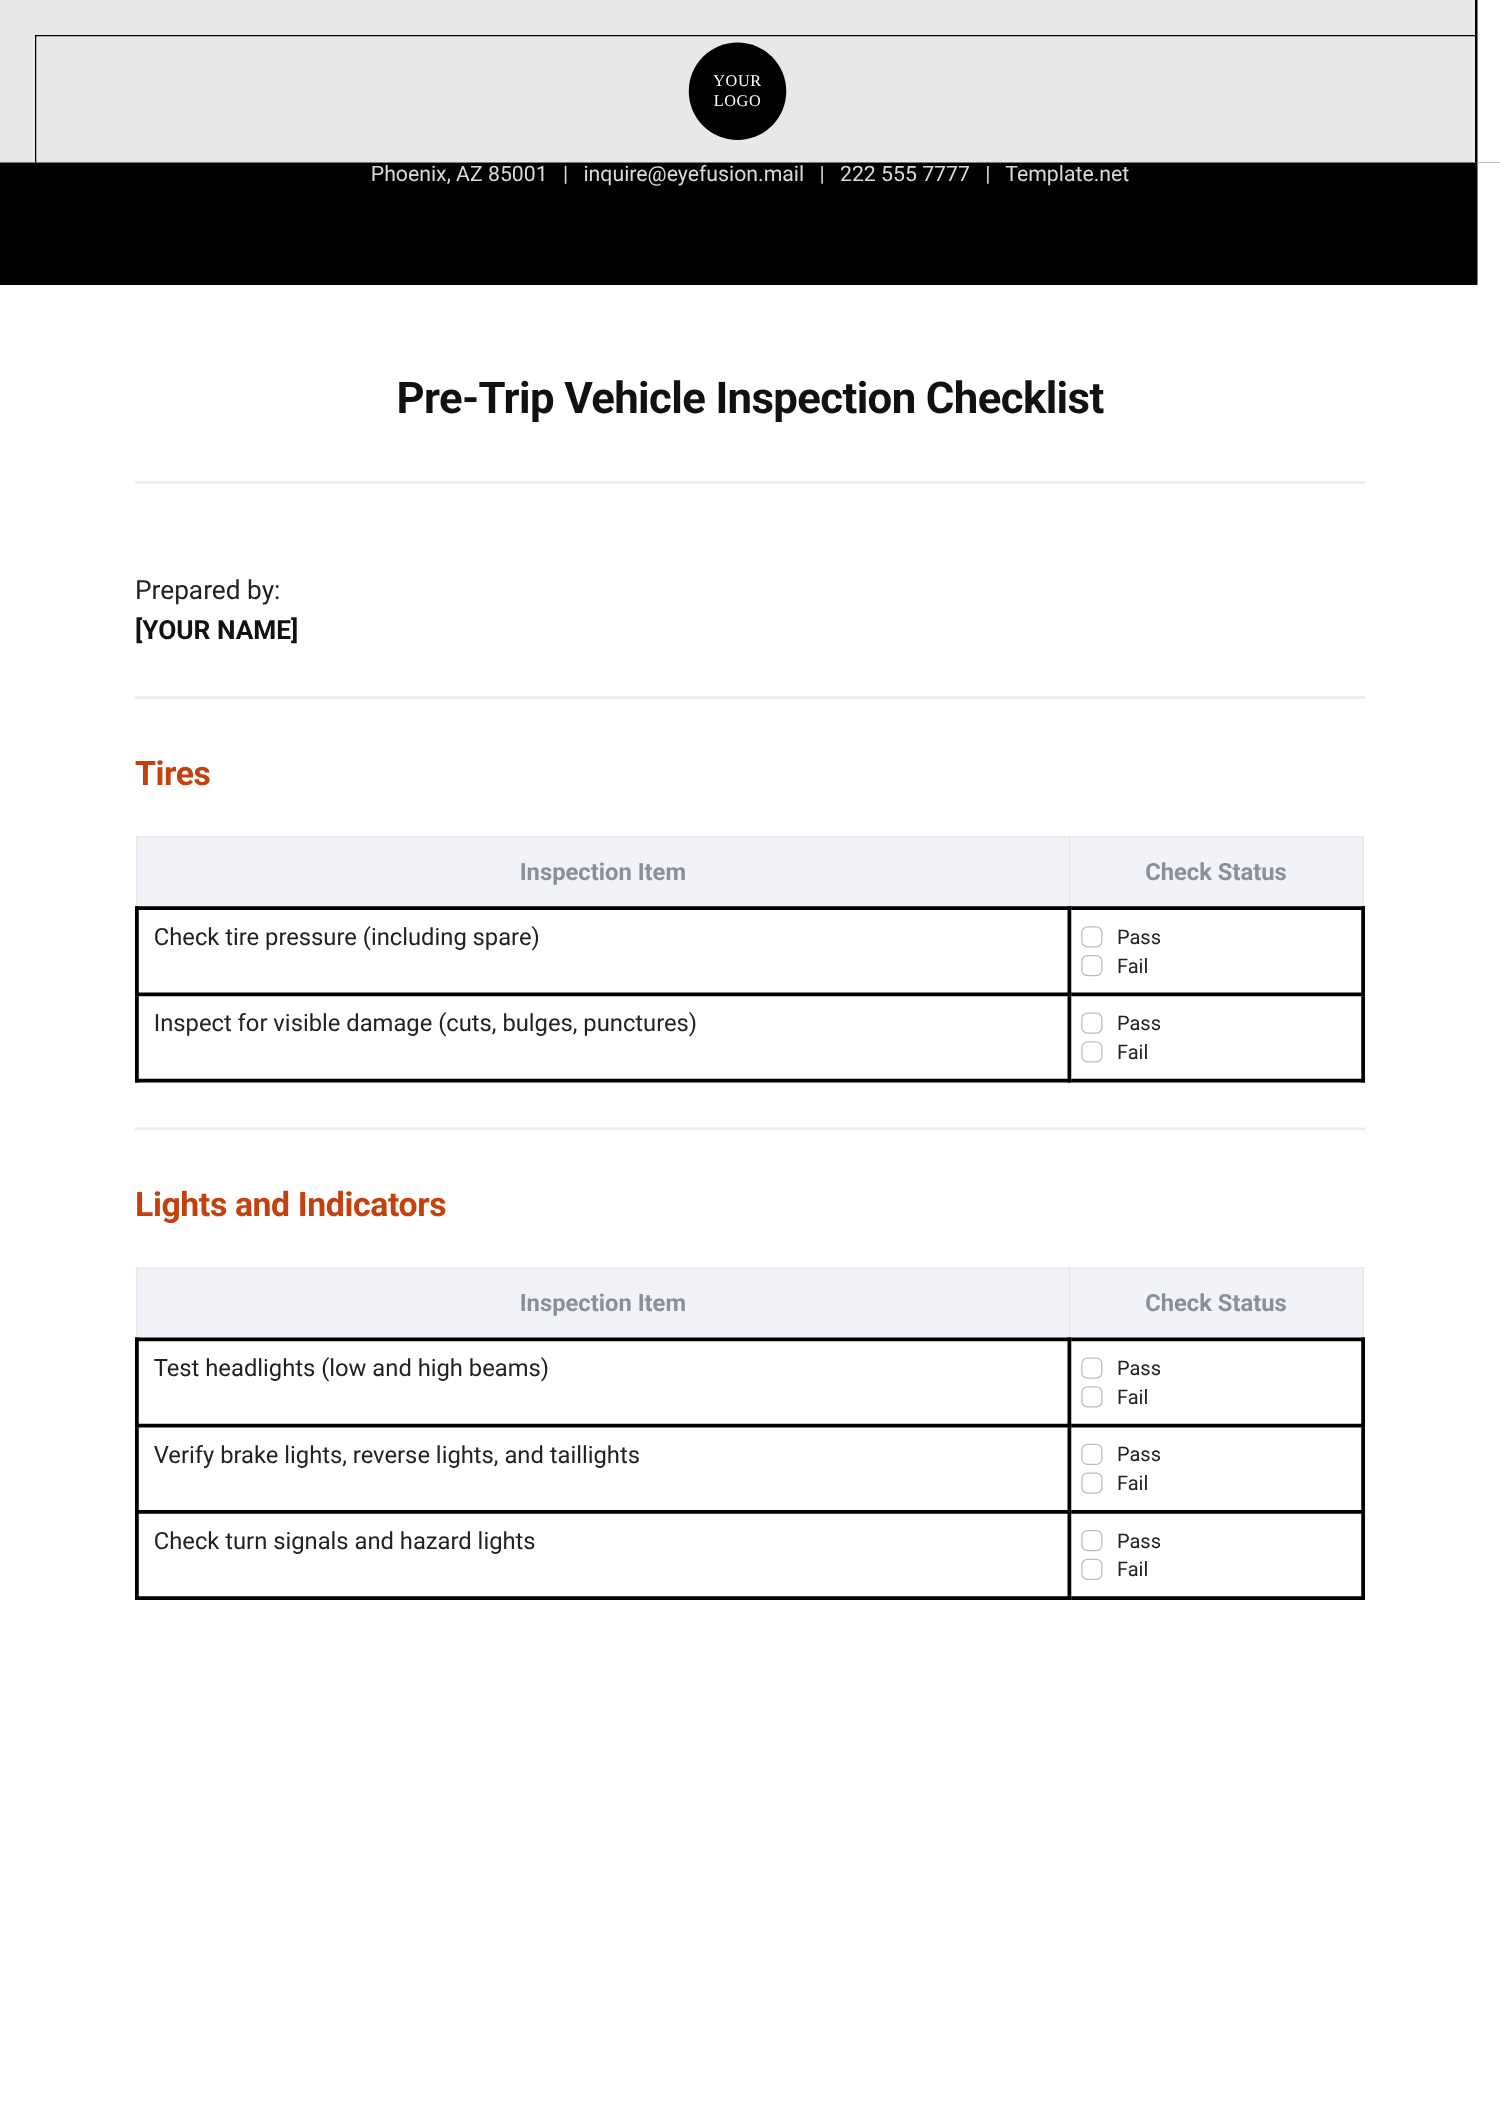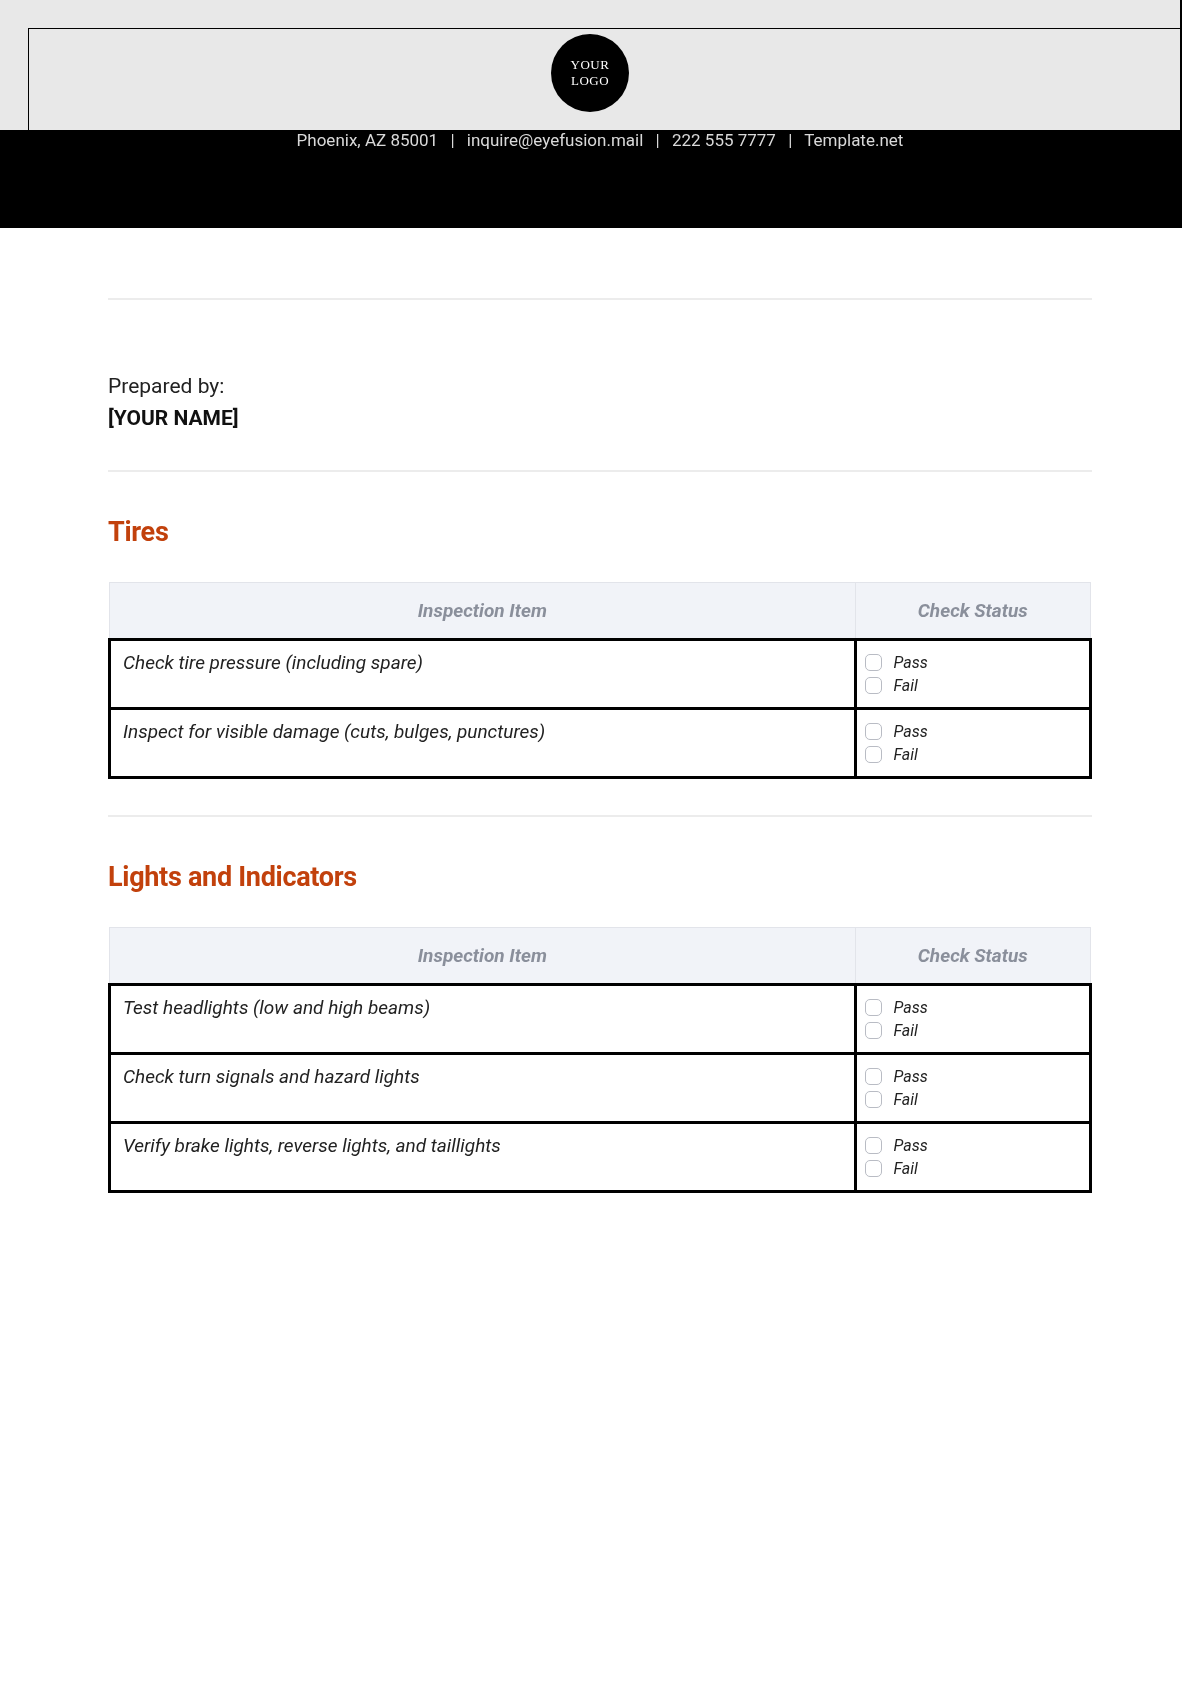--- a/index.html
+++ b/index.html
@@ -104,21 +104,20 @@
     font-size: 27px;
     font-weight: 700;
     color: #c2410c;
     margin: 44px 0 34px 0;
     letter-spacing: -0.3px;
   }
   table.insp {
     width: 100%;
     border-collapse: collapse;
     font-size: 19px;
-    font-style: italic;
   }
   table.insp th {
     background: #f1f3f8;
     color: #8a8f9b;
     font-weight: 700;
     padding: 16px 12px;
     border: 1px solid #e2e4ea;
     text-align: center;
     font-size: 19px;
   }
@@ -174,20 +173,21 @@
       <span class="sep">|</span>
       <span>222 555 7777</span>
       <span class="sep">|</span>
       <span>Template.net</span>
     </div>
     <div class="black-band-right"></div>
   </div>
 
   <div class="content">
 
+    <h1 class="title">Pre-Trip Vehicle Inspection Checklist</h1>
 
     <hr class="hr">
 
     <div class="prep-block">
       <div class="prep-label">Prepared by:</div>
       <div class="prep-name">[YOUR NAME]</div>
     </div>
 
     <hr class="hr">
 
@@ -247,34 +247,34 @@
               <span class="check-box"></span>
               <span>Pass</span>
             </div>
             <div class="check-row">
               <span class="check-box"></span>
               <span>Fail</span>
             </div>
           </td>
         </tr>
         <tr>
+          <td>Verify brake lights, reverse lights, and taillights</td>
+          <td class="status-cell">
+            <div class="check-row">
+              <span class="check-box"></span>
+              <span>Pass</span>
+            </div>
+            <div class="check-row">
+              <span class="check-box"></span>
+              <span>Fail</span>
+            </div>
+          </td>
+        </tr>
+        <tr>
           <td>Check turn signals and hazard lights</td>
-          <td class="status-cell">
-            <div class="check-row">
-              <span class="check-box"></span>
-              <span>Pass</span>
-            </div>
-            <div class="check-row">
-              <span class="check-box"></span>
-              <span>Fail</span>
-            </div>
-          </td>
-        </tr>
-        <tr>
-          <td>Verify brake lights, reverse lights, and taillights</td>
           <td class="status-cell">
             <div class="check-row">
               <span class="check-box"></span>
               <span>Pass</span>
             </div>
             <div class="check-row">
               <span class="check-box"></span>
               <span>Fail</span>
             </div>
           </td>

